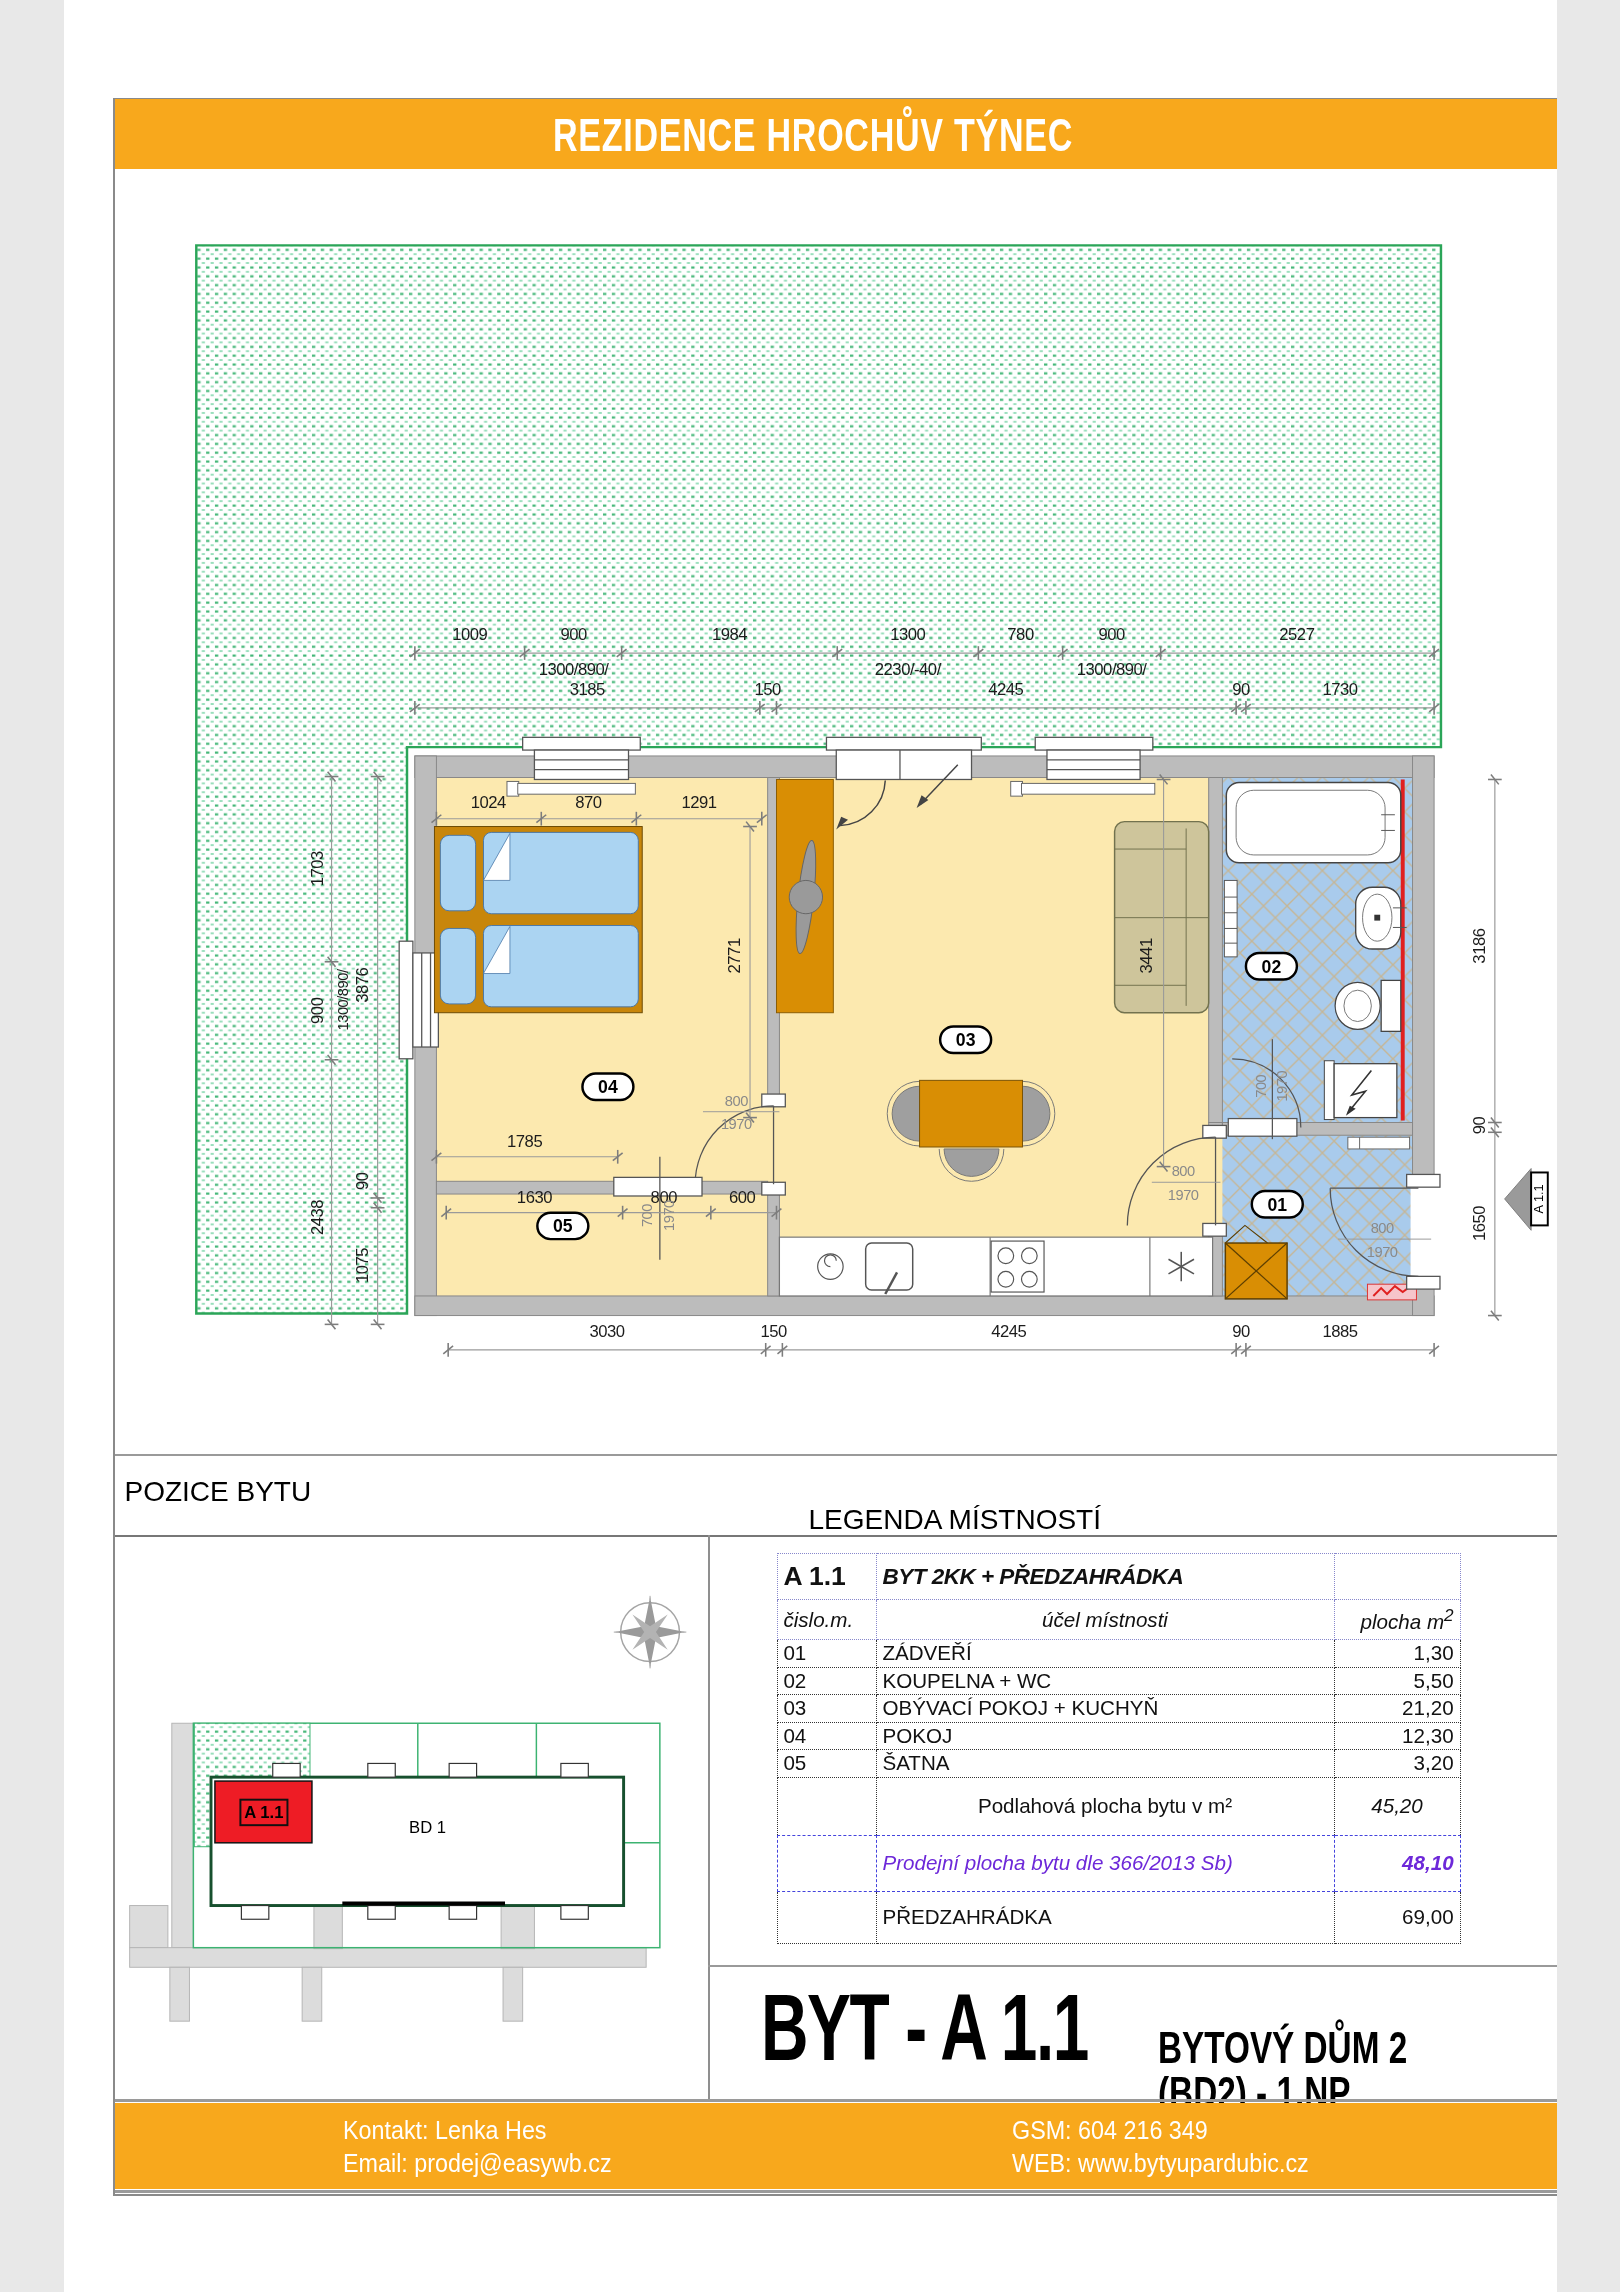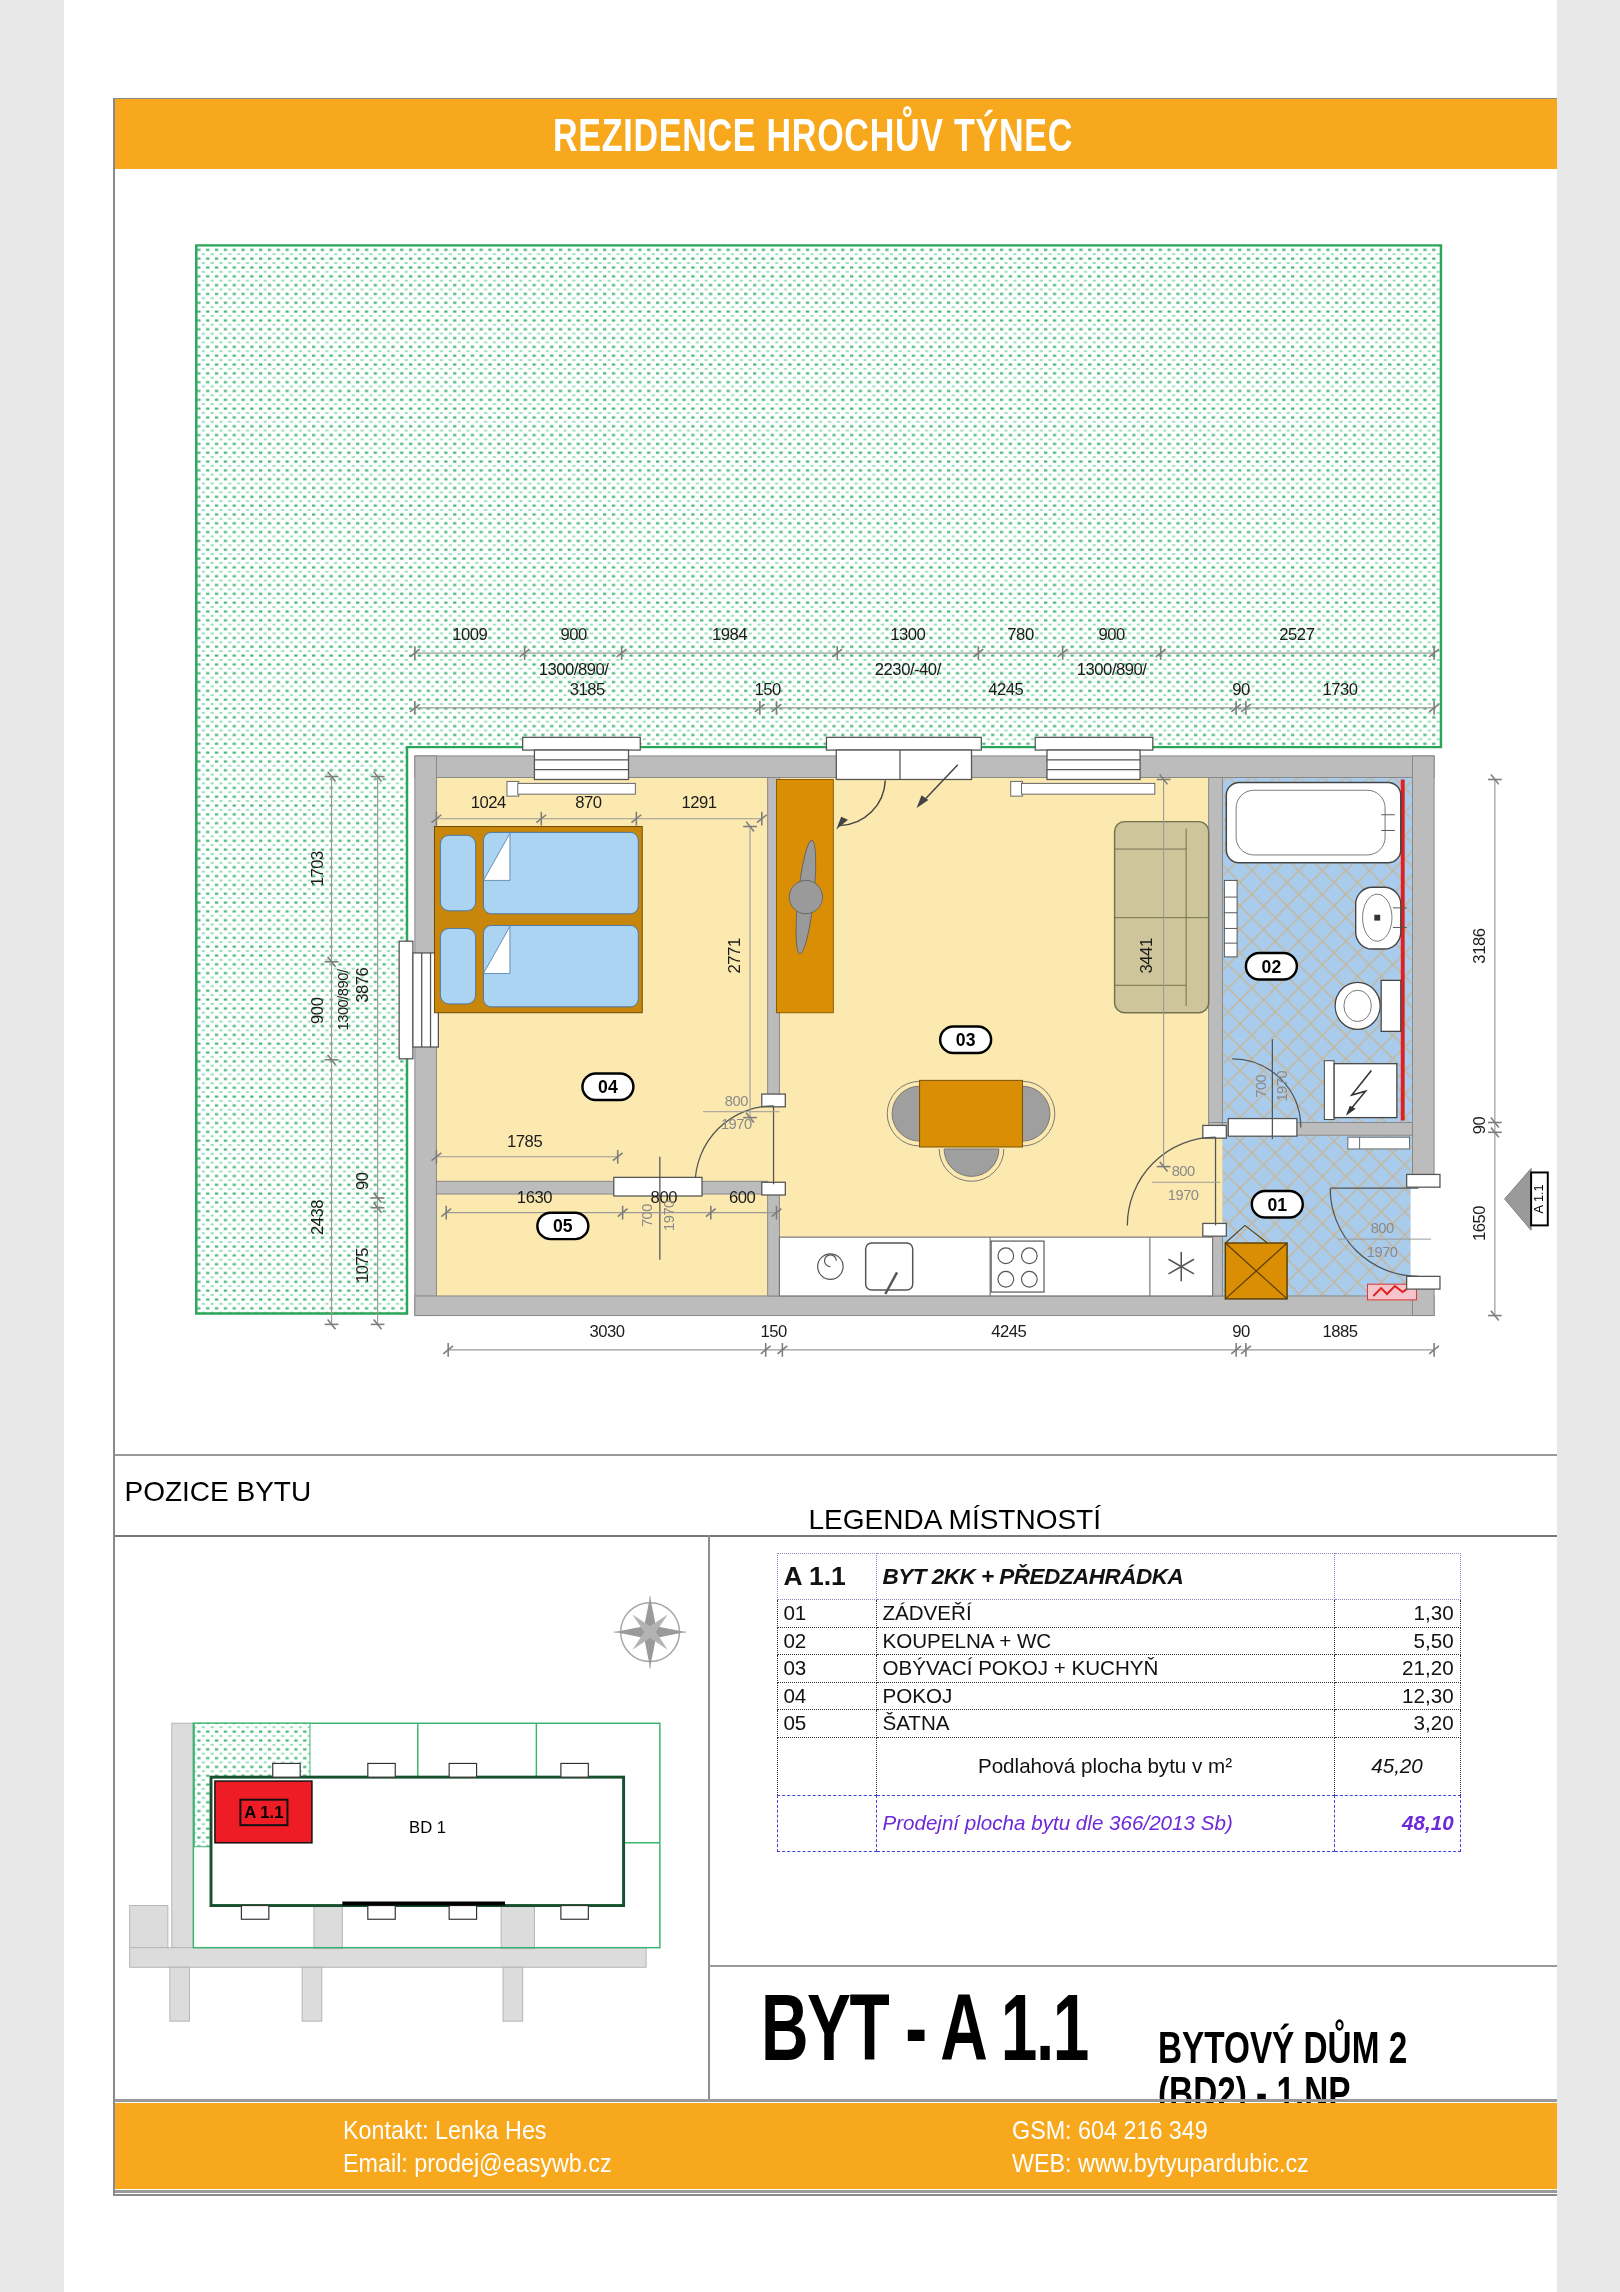--- a/index.html
+++ b/index.html
@@ -494,20 +494,25 @@
         <col style="width:99px">
         <col style="width:458px">
         <col style="width:126px">
       </colgroup>
     <tbody>
         <tr class="hdr1">
       <td class="unit-code">A 1.1</td>
       <td class="unit-type">BYT 2KK + PŘEDZAHRÁDKA</td>
       <td></td>
     </tr>
+    <tr class="hdr2">
+      <td>čislo.m.</td>
+      <td style="text-align:center">účel místnosti</td>
+      <td class="num"><span>plocha m</span><sup>2</sup></td>
+    </tr>
     <tr class="r">
       <td>01</td>
       <td>ZÁDVEŘÍ</td>
       <td class="num">1,30</td>
     </tr>
     <tr class="r">
       <td>02</td>
       <td>KOUPELNA + WC</td>
       <td class="num">5,50</td>
     </tr>
@@ -528,20 +533,25 @@
     </tr>
     <tr class="sum1">
       <td></td>
       <td>Podlahová plocha bytu v m²</td>
       <td class="num" style="font-weight:400;font-style:italic;">45,20</td>
     </tr>
     <tr class="sum2">
       <td></td>
       <td>Prodejní plocha bytu dle 366/2013 Sb)</td>
       <td class="num" style="font-weight:700;">48,10</td>
+    </tr>
+    <tr class="sum3">
+      <td></td>
+      <td>PŘEDZAHRÁDKA</td>
+      <td class="num">69,00</td>
     </tr>
   </tbody>
     </table>
 
   <div class="abs big-title">BYT - A 1.1</div>
   <div class="abs sub-title">BYTOVÝ DŮM 2 (BD2)  -  1.NP</div>
 
   <div class="abs rule" style="left:51px;top:2099px;width:1518px;height:2.9px;"></div>
   <div class="abs footer-band"></div>
   <div class="abs ftext" style="left:279px;top:2115px;">Kontakt: Lenka Hes</div>

